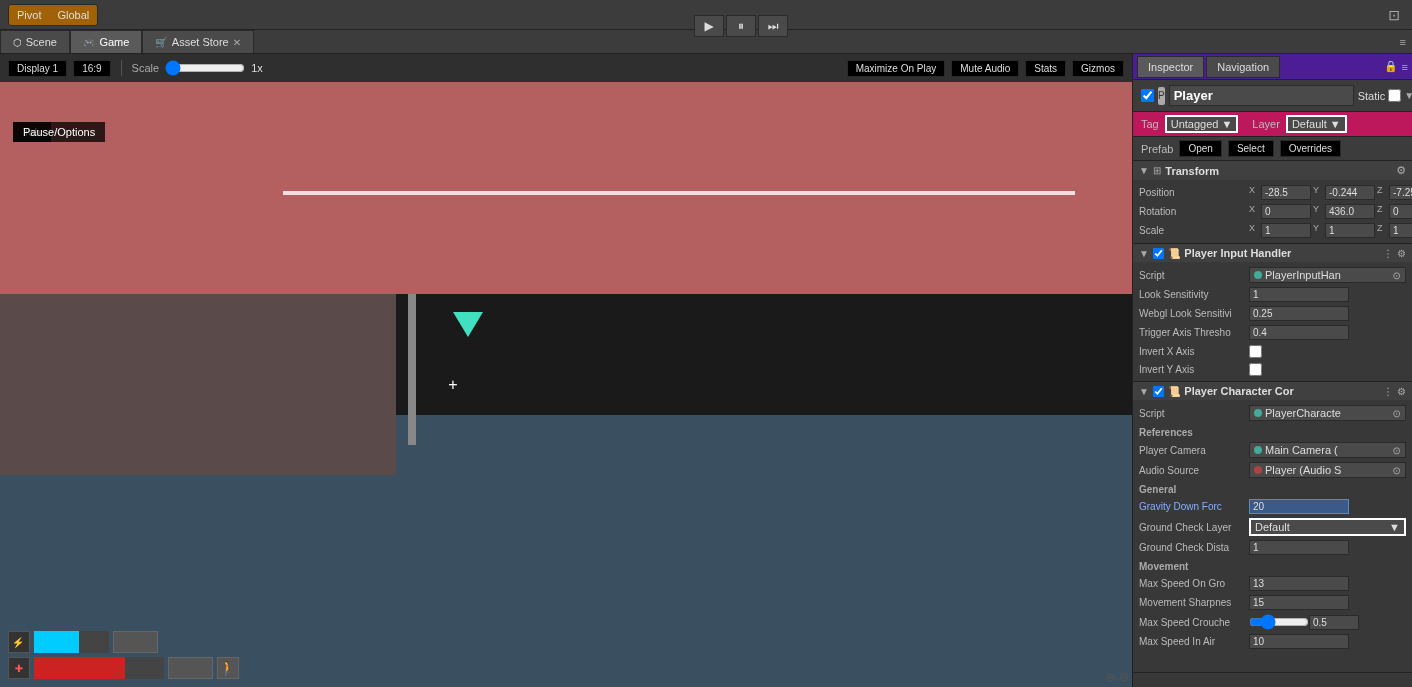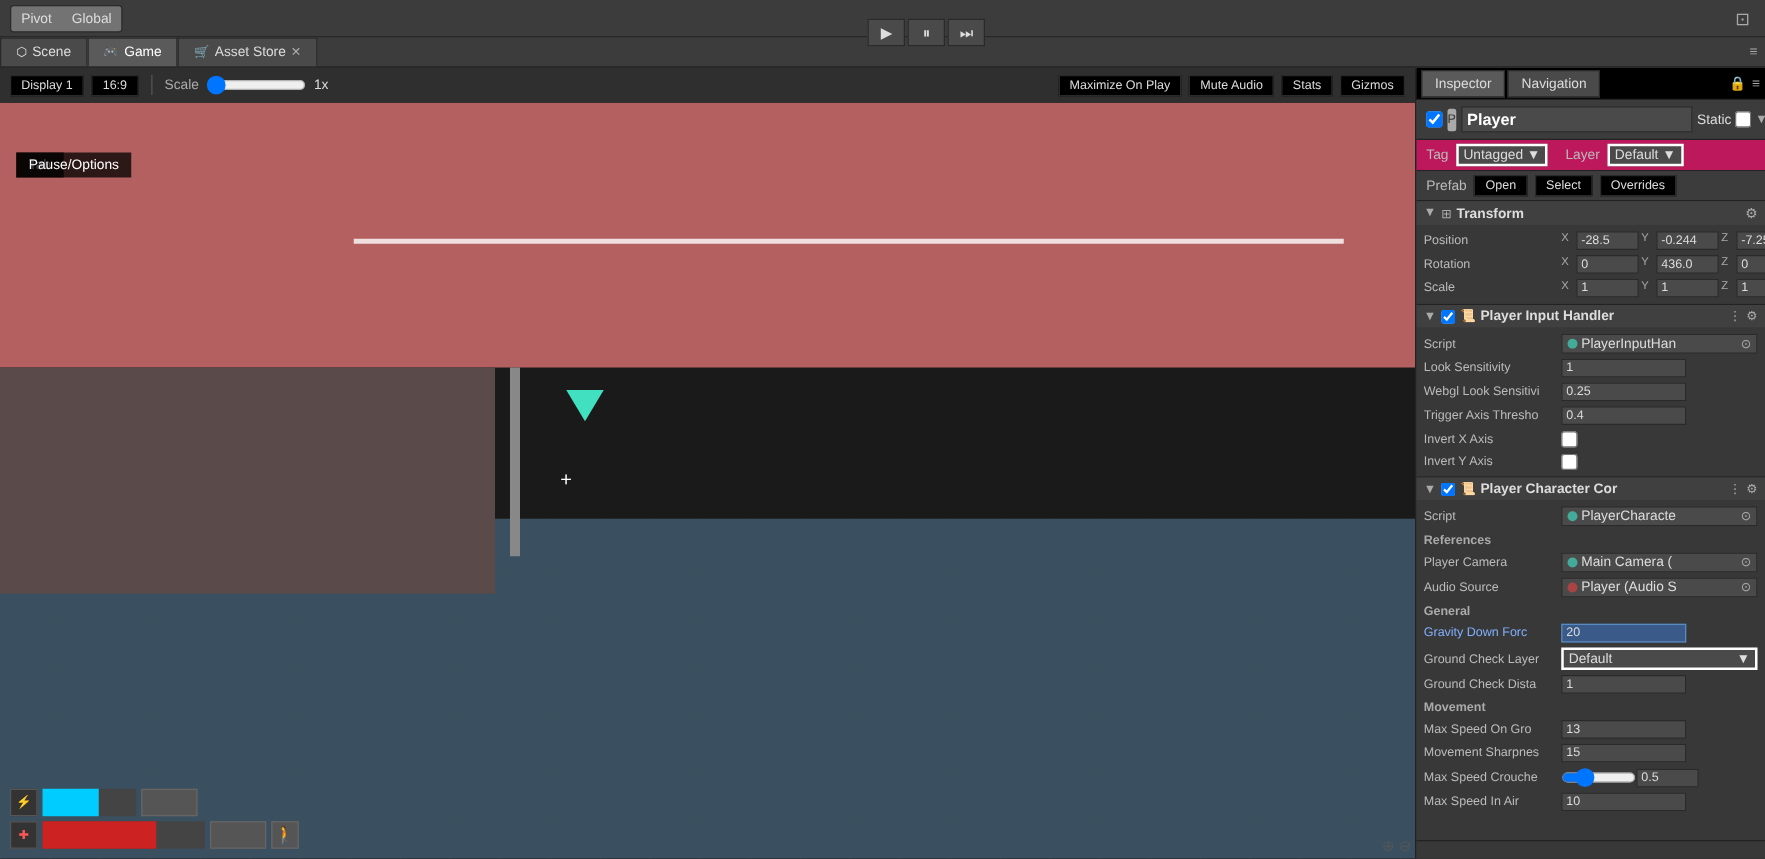--- a/index.html
+++ b/index.html
@@ -12,21 +12,21 @@
       display: flex;
       align-items: center;
       padding: 0 8px;
       gap: 4px;
       border-bottom: 1px solid #222;
       flex-shrink: 0;
     }
     .toolbar-group {
       display: flex;
       align-items: center;
-      background: #737373;
+      background: #a16207;
       border: 1px solid #2a2a2a;
       border-radius: 3px;
       height: 22px;
     }
     .toolbar-btn {
       padding: 2px 8px;
       background: transparent;
       border: none;
       color: #ddd;
       cursor: pointer;
@@ -265,21 +265,21 @@
       width: 280px;
       flex-shrink: 0;
       background: #383838;
       border-left: 1px solid #222;
       display: flex;
       flex-direction: column;
       overflow: hidden;
     }
 
     .inspector-tab-bar {
-      background: #000000;
+      background: #4c1d95;
       height: 26px;
       display: flex;
       align-items: center;
       border-bottom: 1px solid #222;
       padding: 0 4px;
       gap: 2px;
     }
 
     .inspector-tab {
       padding: 2px 10px;

